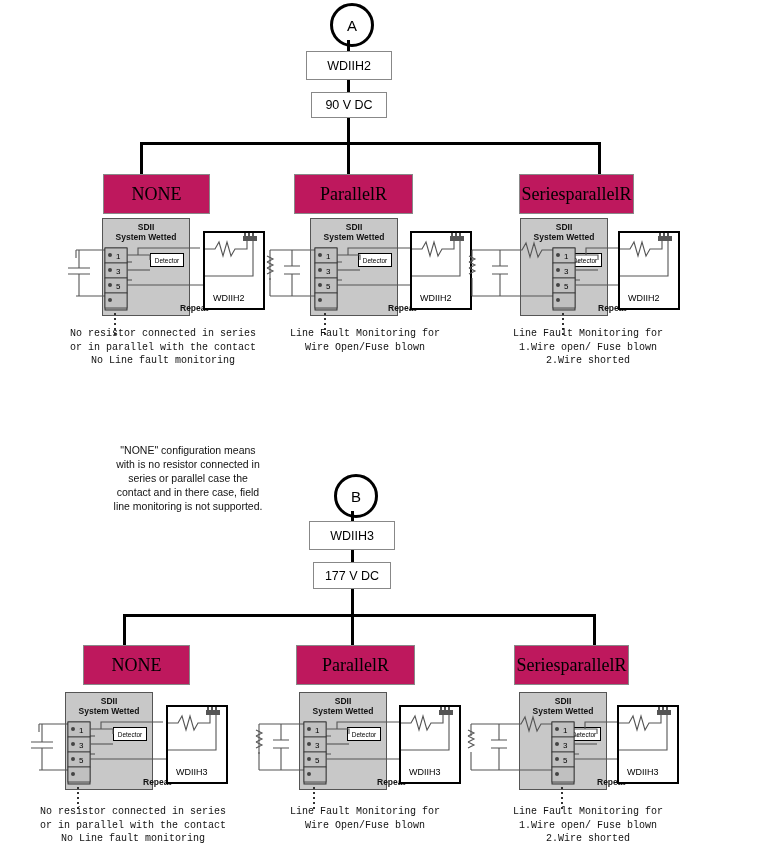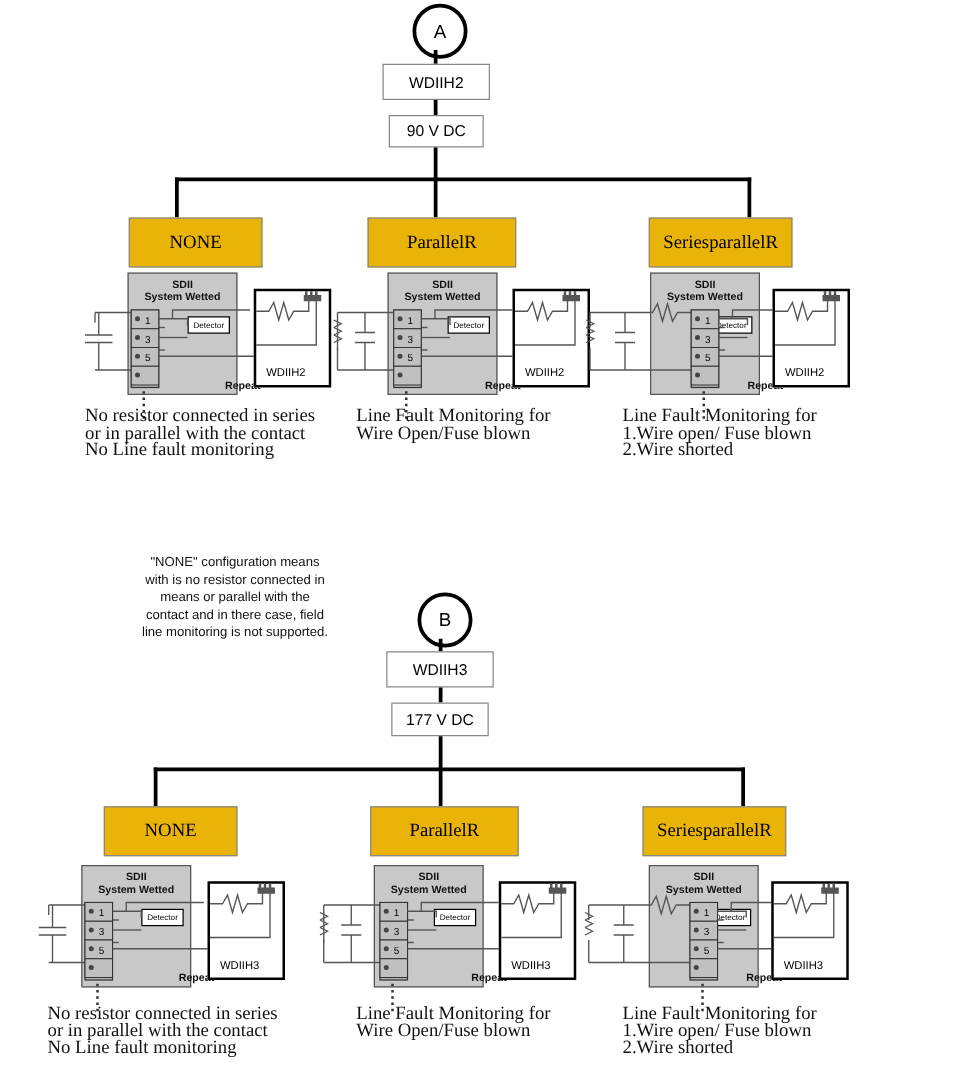--- a/index.html
+++ b/index.html
@@ -30,23 +30,23 @@
   .flowbox {
     border: 1px solid #888;
     background: #fff;
     display: flex; align-items: center; justify-content: center;
     font-size: 12.5px;
     font-family: "Liberation Sans", sans-serif;
     box-sizing: border-box;
   }
   .optbox {
     border: 1px solid #888;
-    background: #eab308;
+    background: #be185d;
     display: flex; align-items: center; justify-content: center;
-    font-size: 15px;
+    font-size: 18px;
     font-family: "Liberation Serif", serif;
     box-sizing: border-box;
   }
   .vline { background: #000; width: 3px; }
   .hline { background: #000; height: 3px; }
 
   
   .sdii {
     background: #c8c8c8;
     border: 1px solid #555;
@@ -86,23 +86,24 @@
     position: absolute;
     border: 1px solid #000;
     background: #fff;
     font-size: 6.5px;
     display: flex; align-items: center; justify-content: center;
     font-family: "Liberation Sans", sans-serif;
     box-sizing: border-box;
   }
   .caption {
     position: absolute;
-    font-size: 15px;
+    text-align: center;
+    font-size: 10px;
     line-height: 13.5px;
-    font-family: Liberation Serif, serif;
+    font-family: Liberation Mono, monospace;
     color: #111;
   }
   .note {
     position: absolute;
     text-align: center;
     font-size: 10.5px;
     line-height: 14px;
     font-family: "Liberation Sans", sans-serif;
     color: #111;
   }
@@ -343,21 +344,21 @@
 </svg>
 <div class="caption" style="left:498px; top:327px; width:180px;">
   <span>Line Fault Monitoring for</span><br>
   <span>1.Wire open/ Fuse blown</span><br>
   <span>2.Wire shorted</span>
 </div>
 
 <div class="note" style="left:62px; top:443px; width:252px;">
   <span>"NONE" configuration means</span><br>
   <span>with is no resistor connected in</span><br>
-  <span>means or parallel with the</span><br>
+  <span>series or parallel case the</span><br>
   <span>contact and in there case, field</span><br>
   <span>line monitoring is not supported.</span>
 </div>
 
 <div class="abs node-circle" style="left:334px; top:474px;">
   <span>B</span>
 </div>
 
 <div class="abs vline" style="left:351px; top:511px; height:13px;"></div>
 

